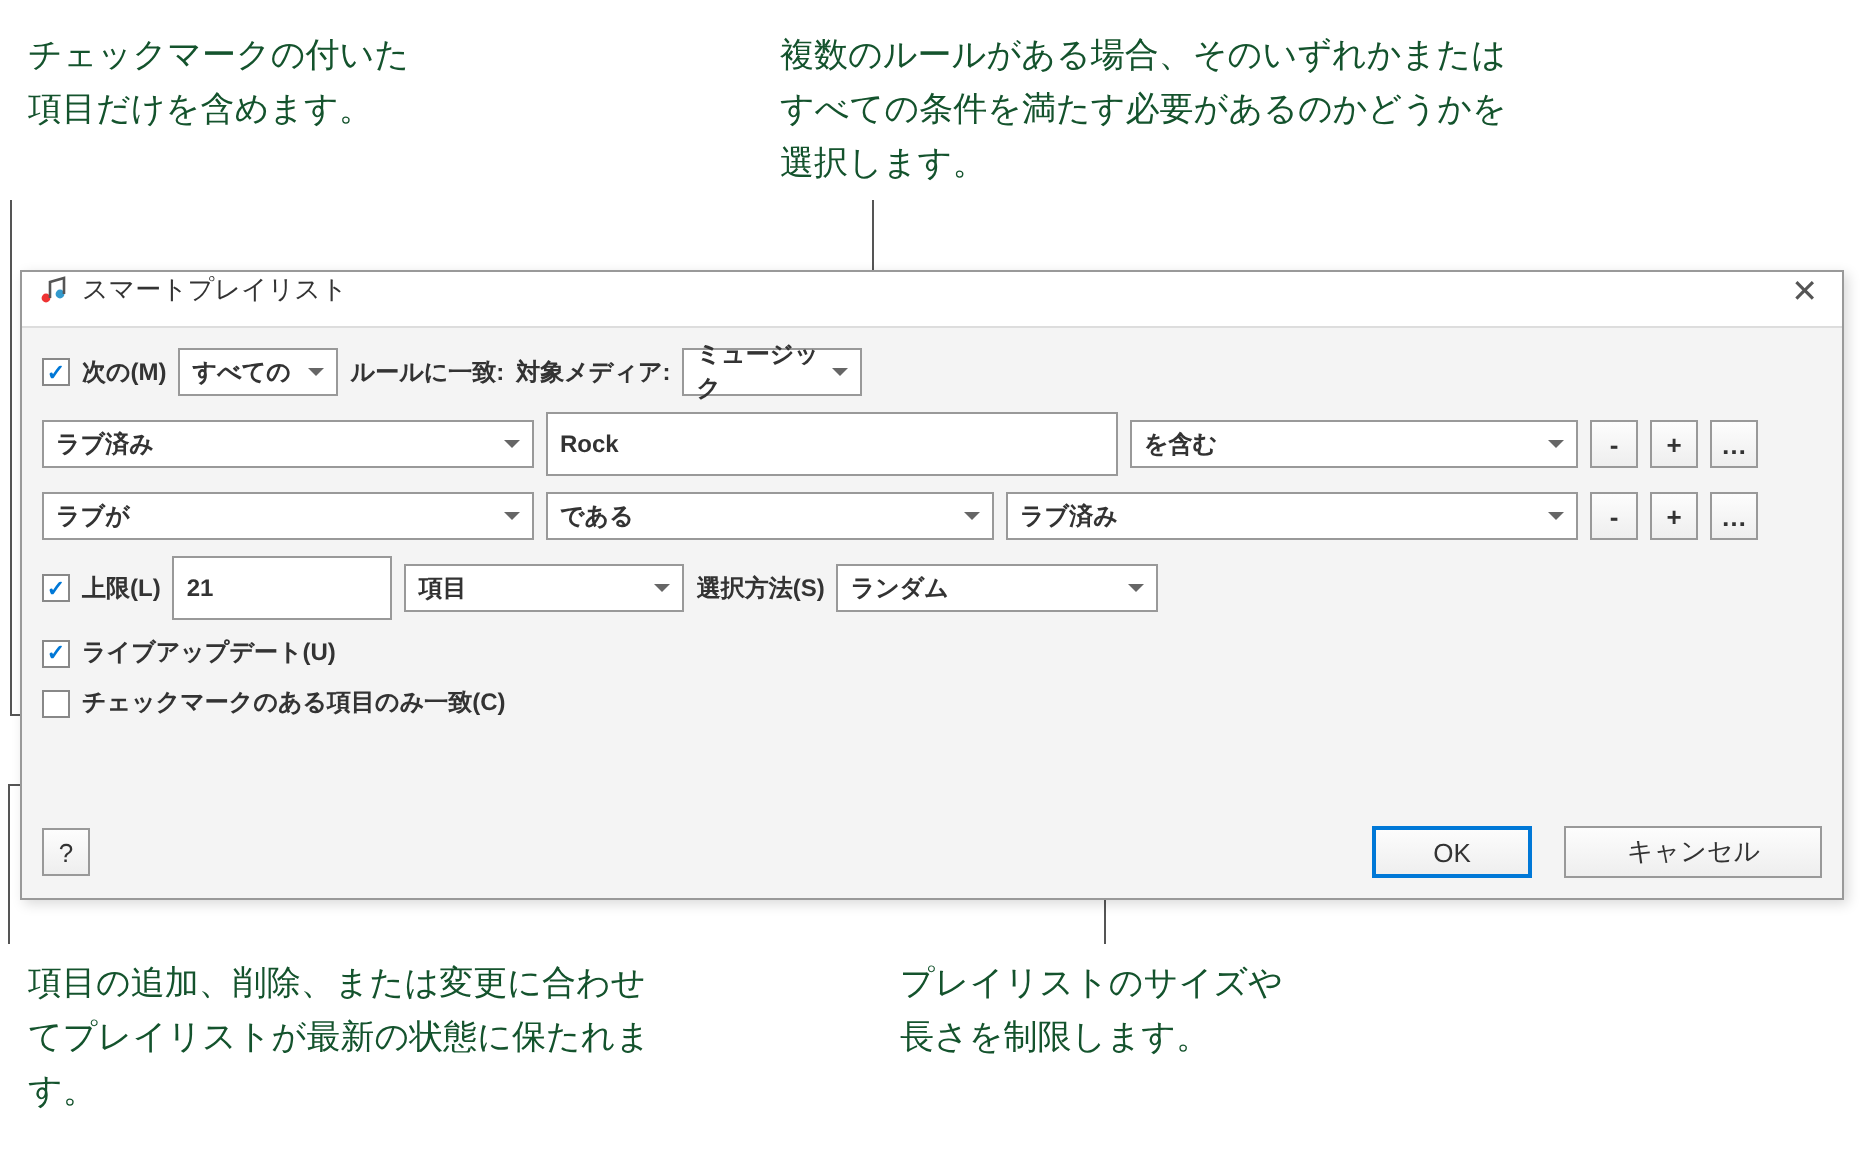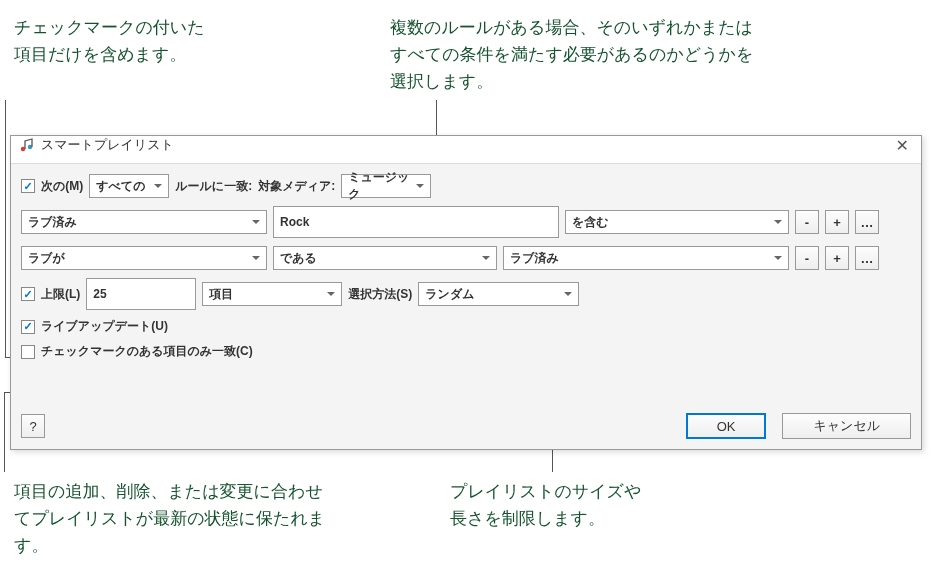--- a/index.html
+++ b/index.html
@@ -224,21 +224,21 @@
         </span>
       <span class="btn-sq">-</span>
       <span class="btn-sq">+</span>
       <span class="btn-sq">…</span>
     </div>
 
     <div class="row">
       <span class="checkbox checked"></span>
       <span class="label">上限(L)</span>
       <span class="txt" style="width:110px">
-          <span>25</span>
+          <span>21</span>
         </span>
       <span class="sel" style="width:140px">
           <span>項目</span>
         </span>
       <span class="label">選択方法(S)</span>
       <span class="sel" style="width:161px">
           <span>ランダム</span>
         </span>
     </div>
 

